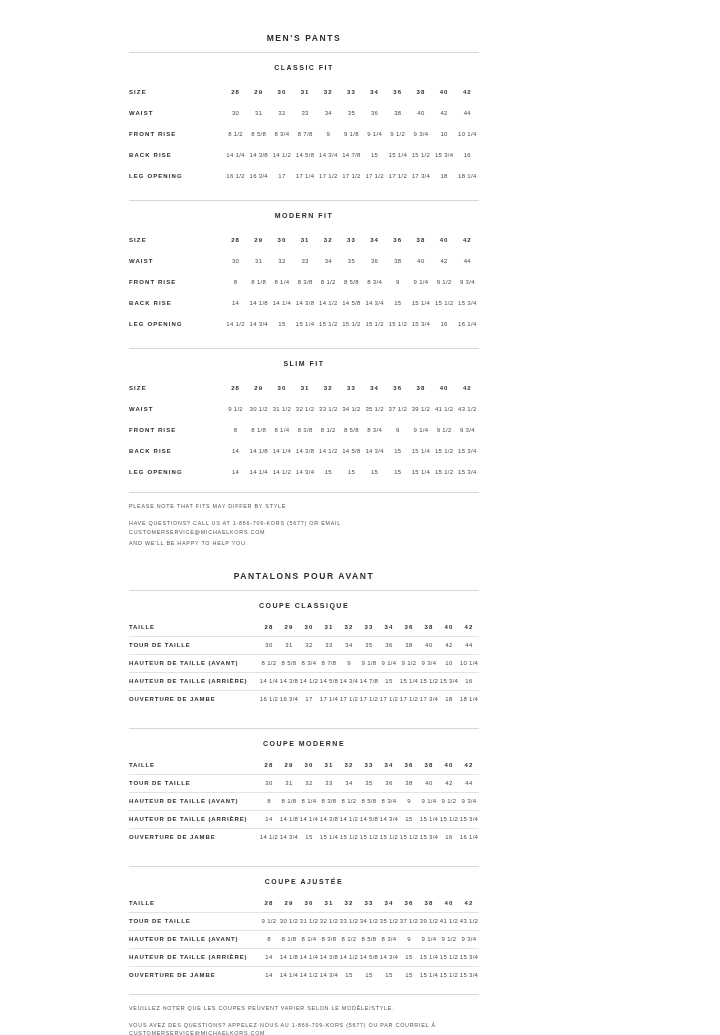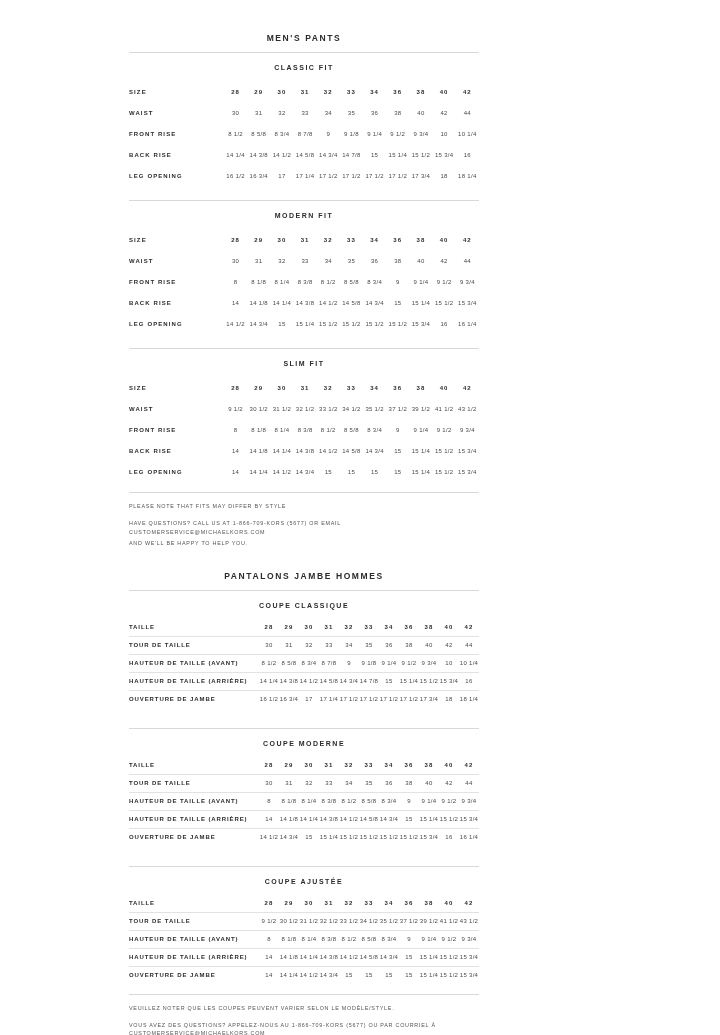--- a/index.html
+++ b/index.html
@@ -376,21 +376,21 @@
       </table>
     </div>
 
     <div class="notes">
       <p>PLEASE NOTE THAT FITS MAY DIFFER BY STYLE</p>
       <p class="spaced">HAVE QUESTIONS? CALL US AT 1-866-709-KORS (5677) OR EMAIL CUSTOMERSERVICE@MICHAELKORS.COM</p>
       <p>AND WE'LL BE HAPPY TO HELP YOU.</p>
     </div>
   </div>
 
-  <div class="main-title">PANTALONS JAMBE HOMMES</div>
+  <div class="main-title">PANTALONS POUR AVANT</div>
 
   <div class="section-wrap fr">
     <div class="fit-block first">
       <div class="fit-title">COUPE CLASSIQUE</div>
       <table class="size-table">
         <colgroup>
             <col class="lbl">
             <col span="11">
           </colgroup>
         <tbody>

